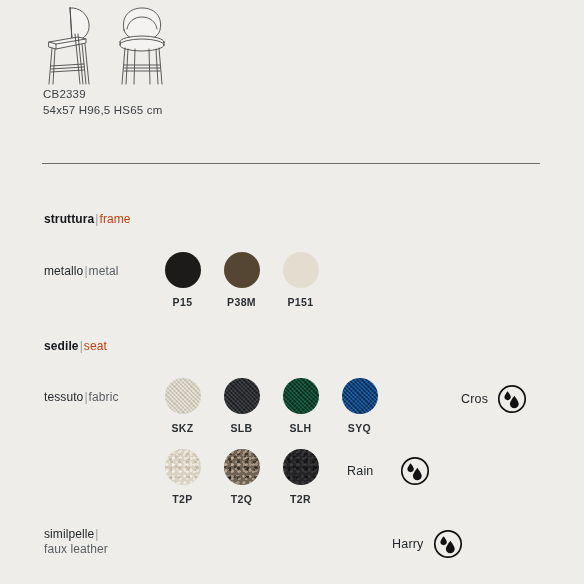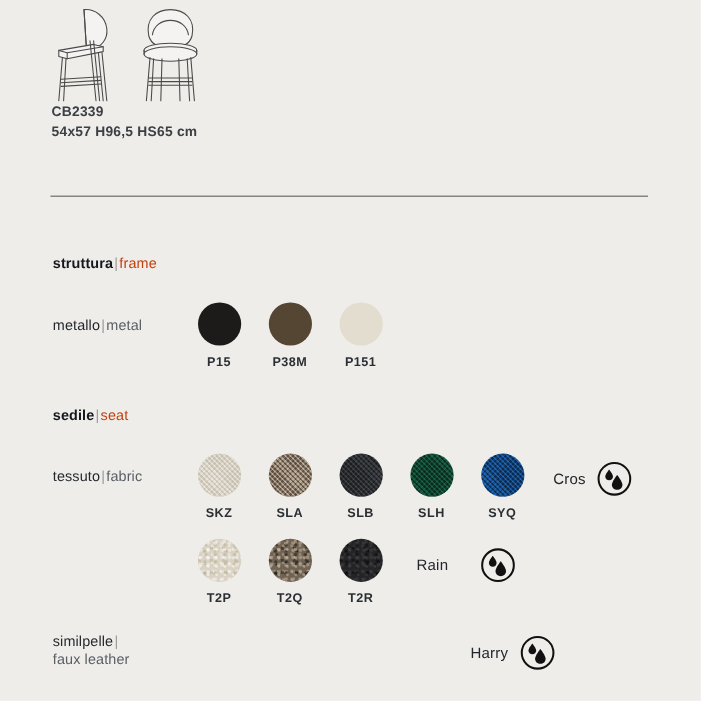--- a/index.html
+++ b/index.html
@@ -30,21 +30,20 @@
     align-items: flex-end;
     gap: 8px;
   }
   .drawing-svg { display: block; }
 
   .product-meta {
     position: absolute;
     left: 43px;
     top: 86px;
     line-height: 16px;
-    font-weight: bold;
   }
   .product-code,
   .product-dims {
     font-size: 11.5px;
     letter-spacing: 0.2px;
     color: #3c4045;
     white-space: nowrap;
   }
 
   
@@ -247,26 +246,20 @@
   </div>
 
   <div class="swatch-group" id="group-fabric">
     <div class="swatch-cell">
       <div class="swatch-dot" style="background: rgb(216, 210, 198);">
           <div class="tex" style="background-image: repeating-linear-gradient(45deg, rgba(255, 255, 255, 0.3) 0px, rgba(255, 255, 255, 0.3) 1.4px, rgba(0, 0, 0, 0.28) 1.4px, rgba(0, 0, 0, 0.28) 3px), repeating-linear-gradient(-45deg, rgba(255, 255, 255, 0.22) 0px, rgba(255, 255, 255, 0.22) 1.4px, rgba(0, 0, 0, 0.22) 1.4px, rgba(0, 0, 0, 0.22) 3px); mix-blend-mode: overlay; opacity: 0.9;"></div>
         </div>
       <div class="swatch-code">SKZ</div>
     </div>
     <div class="swatch-cell">
-      <div class="swatch-dot" style="background: rgb(140, 125, 109);">
-          <div class="tex" style="background-image: repeating-linear-gradient(45deg, rgba(255, 255, 255, 0.3) 0px, rgba(255, 255, 255, 0.3) 1.4px, rgba(0, 0, 0, 0.28) 1.4px, rgba(0, 0, 0, 0.28) 3px), repeating-linear-gradient(-45deg, rgba(255, 255, 255, 0.22) 0px, rgba(255, 255, 255, 0.22) 1.4px, rgba(0, 0, 0, 0.22) 1.4px, rgba(0, 0, 0, 0.22) 3px); mix-blend-mode: overlay; opacity: 0.9;"></div>
-        </div>
-      <div class="swatch-code">SLA</div>
-    </div>
-    <div class="swatch-cell">
       <div class="swatch-dot" style="background: rgb(46, 48, 51);">
           <div class="tex" style="background-image: repeating-linear-gradient(45deg, rgba(255, 255, 255, 0.3) 0px, rgba(255, 255, 255, 0.3) 1.4px, rgba(0, 0, 0, 0.28) 1.4px, rgba(0, 0, 0, 0.28) 3px), repeating-linear-gradient(-45deg, rgba(255, 255, 255, 0.22) 0px, rgba(255, 255, 255, 0.22) 1.4px, rgba(0, 0, 0, 0.22) 1.4px, rgba(0, 0, 0, 0.22) 3px); mix-blend-mode: overlay; opacity: 0.9;"></div>
         </div>
       <div class="swatch-code">SLB</div>
     </div>
     <div class="swatch-cell">
       <div class="swatch-dot" style="background: rgb(18, 71, 51);">
           <div class="tex" style="background-image: repeating-linear-gradient(45deg, rgba(255, 255, 255, 0.3) 0px, rgba(255, 255, 255, 0.3) 1.4px, rgba(0, 0, 0, 0.28) 1.4px, rgba(0, 0, 0, 0.28) 3px), repeating-linear-gradient(-45deg, rgba(255, 255, 255, 0.22) 0px, rgba(255, 255, 255, 0.22) 1.4px, rgba(0, 0, 0, 0.22) 1.4px, rgba(0, 0, 0, 0.22) 3px); mix-blend-mode: overlay; opacity: 0.9;"></div>
         </div>
       <div class="swatch-code">SLH</div>

